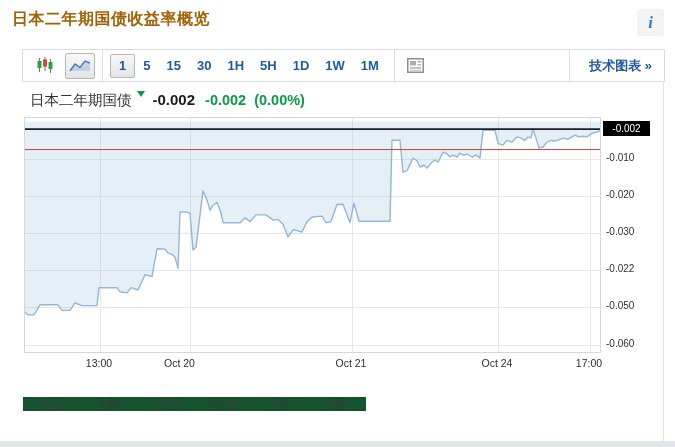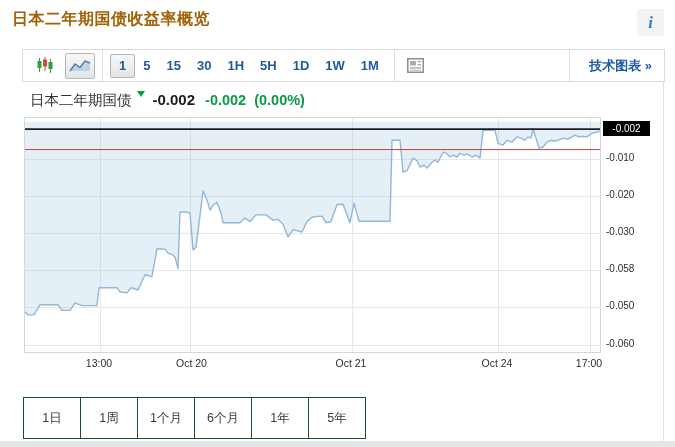--- a/index.html
+++ b/index.html
@@ -42,21 +42,21 @@
   .x-lab{position:absolute;top:0;transform:translateX(-50%);font-size:10.5px;color:#2e2e2e;white-space:nowrap;}
   
   .watermark{position:absolute;left:33px;top:298px;opacity:.85;pointer-events:none;}
   .wm-cn{font-size:23px;font-weight:bold;color:#b2b8be;letter-spacing:1px;line-height:26px;position:relative;}
   .wm-bolt{position:absolute;left:60px;top:-3px;}
   .wm-en{margin-top:1px;font-size:13px;}
   .wm-en .b{font-weight:bold;color:#7e868d;}
   .wm-en .d{color:#b7bdc3;font-size:12px;}
   
   .range-row{position:absolute;left:23px;top:397px;display:flex;}
-  .range-btn{width:58px;height:42px;border:1px solid #14532d;margin-left:-1px;display:flex;align-items:center;justify-content:center;
+  .range-btn{width:58px;height:14px;border:7px solid #14532d;margin-left:-1px;display:flex;align-items:center;justify-content:center;
     font-size:12.5px;color:#3a3a3a;background:#fff;cursor:pointer;box-sizing:border-box;}
   .range-btn:first-child{margin-left:0;}
   
   .right-border{position:absolute;left:663px;top:82px;width:1px;height:359px;background:#e0e3e5;}
   .bottom-strip{position:absolute;left:0;top:441px;width:675px;height:6px;background:#e3e6e8;}
 </style>
 </head>
 <body>
 
 <div class="widget">
@@ -143,28 +143,28 @@
         <path d="M0.0 193.9 L3.0 196.9 L9.0 196.9 L15.0 186.8 L33.0 186.8 L37.0 192.4 L45.0 192.4 L50.0 185.0 L57.0 187.6 L72.0 187.6 L74.0 169.7 L92.0 169.7 L95.0 173.8 L102.0 174.9 L106.0 169.7 L113.0 172.0 L120.0 156.7 L127.0 158.6 L132.0 130.7 L140.0 131.1 L143.0 135.2 L147.0 136.3 L150.0 139.3 L153.0 150.4 L155.0 94.0 L161.0 94.0 L165.0 95.1 L168.0 131.9 L171.0 129.3 L178.0 72.8 L182.0 82.1 L185.0 92.1 L188.0 87.3 L192.0 84.3 L196.0 95.1 L198.0 104.7 L215.0 104.7 L220.0 99.9 L225.0 103.6 L231.0 96.9 L241.0 96.9 L248.0 102.1 L253.0 101.4 L258.0 106.2 L263.0 118.9 L268.0 111.8 L273.0 112.9 L277.0 114.0 L282.0 103.6 L287.0 99.2 L293.0 98.4 L297.0 98.1 L301.0 104.7 L306.0 103.6 L312.0 86.5 L318.0 86.2 L325.0 104.7 L329.0 85.1 L334.0 103.3 L346.0 103.3 L365.0 103.3 L367.0 22.3 L375.0 22.3 L378.0 54.2 L382.0 52.7 L388.0 40.1 L392.0 42.7 L395.0 49.0 L399.0 47.2 L402.0 50.1 L407.0 44.2 L410.0 42.0 L413.0 44.2 L418.0 34.2 L422.0 35.7 L425.0 39.0 L428.0 37.1 L432.0 39.0 L435.0 35.3 L439.0 37.1 L442.0 36.0 L447.0 39.0 L451.0 37.1 L455.0 40.1 L458.0 12.3 L470.0 12.3 L473.0 25.3 L478.0 27.1 L482.0 22.3 L487.0 24.1 L492.0 18.9 L496.0 20.1 L500.0 22.3 L503.0 18.9 L506.0 20.1 L508.0 10.8 L511.0 20.1 L514.0 30.1 L518.0 29.0 L522.0 24.1 L526.0 22.3 L529.0 23.0 L533.0 22.3 L538.0 20.1 L543.0 21.2 L547.0 18.9 L550.0 17.1 L554.0 18.9 L558.0 18.2 L562.0 18.9 L567.0 15.2 L572.0 14.1 L575.0 13.0 L575.0 3.7 L0.0 3.7 Z" fill="rgba(163,197,224,0.28)"></path>
         <path d="M0.0 193.9 L3.0 196.9 L9.0 196.9 L15.0 186.8 L33.0 186.8 L37.0 192.4 L45.0 192.4 L50.0 185.0 L57.0 187.6 L72.0 187.6 L74.0 169.7 L92.0 169.7 L95.0 173.8 L102.0 174.9 L106.0 169.7 L113.0 172.0 L120.0 156.7 L127.0 158.6 L132.0 130.7 L140.0 131.1 L143.0 135.2 L147.0 136.3 L150.0 139.3 L153.0 150.4 L155.0 94.0 L161.0 94.0 L165.0 95.1 L168.0 131.9 L171.0 129.3 L178.0 72.8 L182.0 82.1 L185.0 92.1 L188.0 87.3 L192.0 84.3 L196.0 95.1 L198.0 104.7 L215.0 104.7 L220.0 99.9 L225.0 103.6 L231.0 96.9 L241.0 96.9 L248.0 102.1 L253.0 101.4 L258.0 106.2 L263.0 118.9 L268.0 111.8 L273.0 112.9 L277.0 114.0 L282.0 103.6 L287.0 99.2 L293.0 98.4 L297.0 98.1 L301.0 104.7 L306.0 103.6 L312.0 86.5 L318.0 86.2 L325.0 104.7 L329.0 85.1 L334.0 103.3 L346.0 103.3 L365.0 103.3 L367.0 22.3 L375.0 22.3 L378.0 54.2 L382.0 52.7 L388.0 40.1 L392.0 42.7 L395.0 49.0 L399.0 47.2 L402.0 50.1 L407.0 44.2 L410.0 42.0 L413.0 44.2 L418.0 34.2 L422.0 35.7 L425.0 39.0 L428.0 37.1 L432.0 39.0 L435.0 35.3 L439.0 37.1 L442.0 36.0 L447.0 39.0 L451.0 37.1 L455.0 40.1 L458.0 12.3 L470.0 12.3 L473.0 25.3 L478.0 27.1 L482.0 22.3 L487.0 24.1 L492.0 18.9 L496.0 20.1 L500.0 22.3 L503.0 18.9 L506.0 20.1 L508.0 10.8 L511.0 20.1 L514.0 30.1 L518.0 29.0 L522.0 24.1 L526.0 22.3 L529.0 23.0 L533.0 22.3 L538.0 20.1 L543.0 21.2 L547.0 18.9 L550.0 17.1 L554.0 18.9 L558.0 18.2 L562.0 18.9 L567.0 15.2 L572.0 14.1 L575.0 13.0" fill="none" stroke="#92b7d9" stroke-width="1.4" stroke-linejoin="round"></path>
         <line x1="0" y1="31.571428571428577" x2="575" y2="31.571428571428577" stroke="#c0443a" stroke-width="1"></line>
         <line x1="0" y1="11.142857142857142" x2="575" y2="11.142857142857142" stroke="#1d1d27" stroke-width="1.6"></line>
       </svg>
     </div>
   <div class="y-labels" id="y-labels">
       <div class="y-lab" style="top: 35px;">-0.010</div>
       <div class="y-lab" style="top: 72px;">-0.020</div>
       <div class="y-lab" style="top: 109px;">-0.030</div>
-      <div class="y-lab" style="top: 146px;">-0.058</div>
+      <div class="y-lab" style="top: 146px;">-0.022</div>
       <div class="y-lab" style="top: 183px;">-0.050</div>
       <div class="y-lab" style="top: 221px;">-0.060</div>
     </div>
   <div class="cur-badge" id="cur-badge" style="top: 121px;">-0.002</div>
   <div class="x-labels" id="x-labels">
       <div class="x-lab" style="left: 75px;">13:00</div>
-      <div class="x-lab" style="left: 159px; padding-left: 17px;">Oct 20</div>
+      <div class="x-lab" style="left: 147px; padding-left: 17px;">Oct 20</div>
       <div class="x-lab" style="left: 327px;">Oct 21</div>
       <div class="x-lab" style="left: 473px;">Oct 24</div>
       <div class="x-lab" style="left: 565px;">17:00</div>
     </div>
 
   <div class="range-row" id="range-row">
       <div class="range-btn">1日</div>
       <div class="range-btn">1周</div>
       <div class="range-btn">1个月</div>
       <div class="range-btn">6个月</div>

